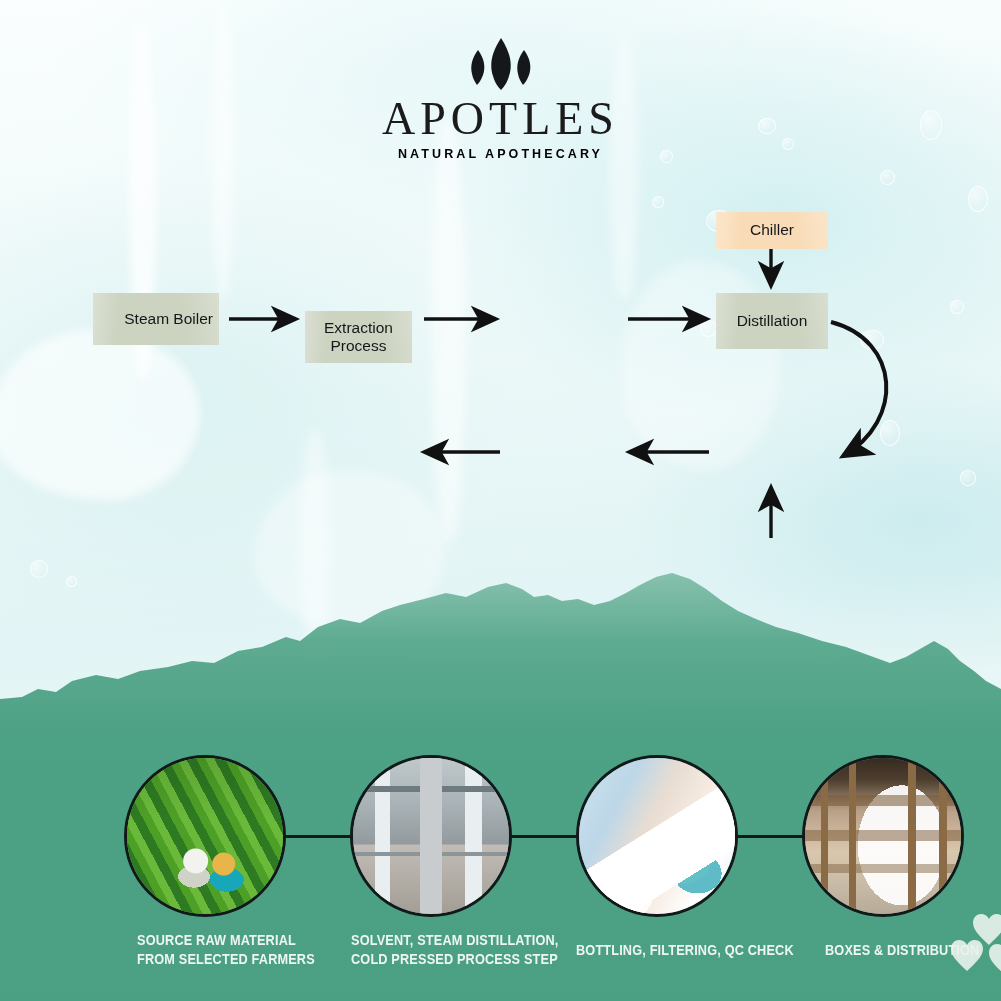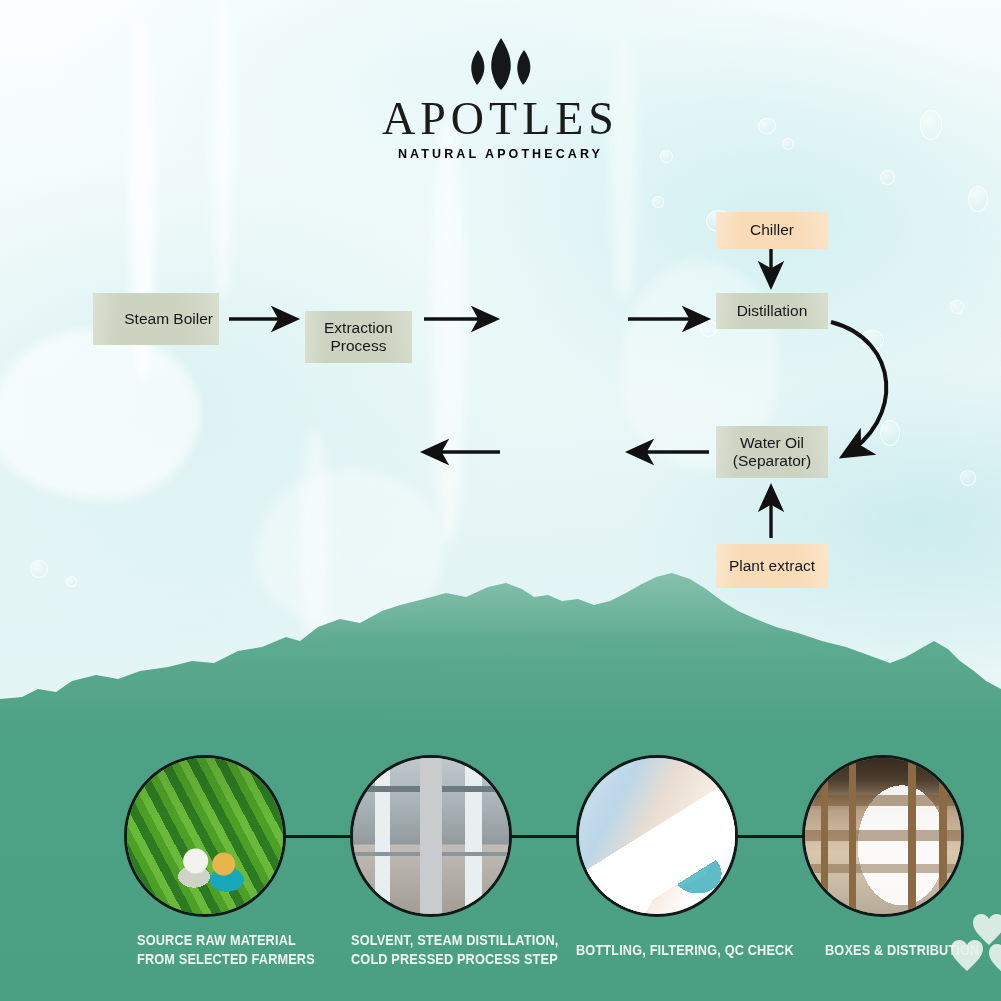--- a/index.html
+++ b/index.html
@@ -257,35 +257,27 @@
     </svg>
 
     <div class="node sage" style="left:93px;  top:293px; width:126px; height:52px;justify-content:flex-end;">
       <div class="tex"></div>
         <span>Steam Boiler</span>
     </div>
     <div class="node sage" style="left:305px; top:293px; width:107px; height:52px; white-space:pre-line;margin-top:18px;">
       <div class="tex"></div><span>Extraction
 Process</span>
     </div>
-    <div class="node sage" style="left:716px; top:293px; width:112px; height:36px;">
+    <div class="node sage" style="left:716px; top:293px; width:112px; height:56px;">
       <div class="tex"></div>
         <span>Distillation</span>
     </div>
     <div class="node peach" style="left:716px; top:212px; width:112px; height:37px;">
       <div class="tex"></div>
         <span>Chiller</span>
-    </div>
-    <div class="node sage" style="left:716px; top:426px; width:112px; height:52px; white-space:pre-line;">
-      <div class="tex"></div><span>Water Oil
-(Separator)</span>
-    </div>
-    <div class="node peach" style="left:716px; top:544px; width:112px; height:44px;">
-      <div class="tex"></div>
-        <span>Plant extract</span>
     </div>
   </div>
 
   <div class="strip">
 
     <div class="connector" style="left:238px; top:135px; width:78px;"></div>
     <div class="connector" style="left:464px; top:135px; width:78px;"></div>
     <div class="connector" style="left:690px; top:135px; width:78px;"></div>
 
     <div class="photo" style="left:78px; top:55px;">

